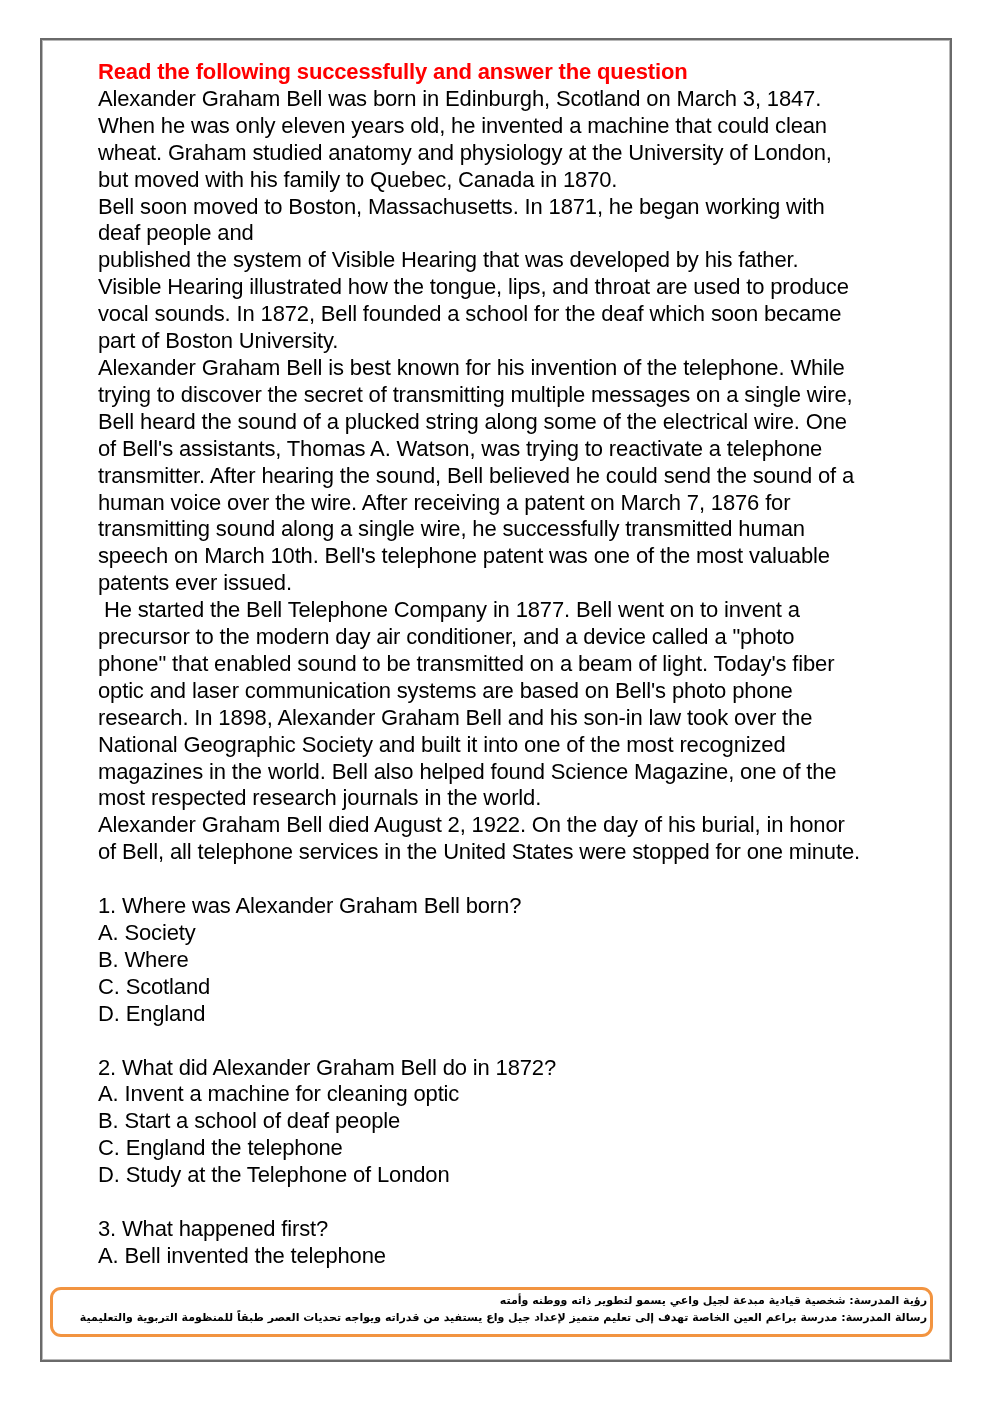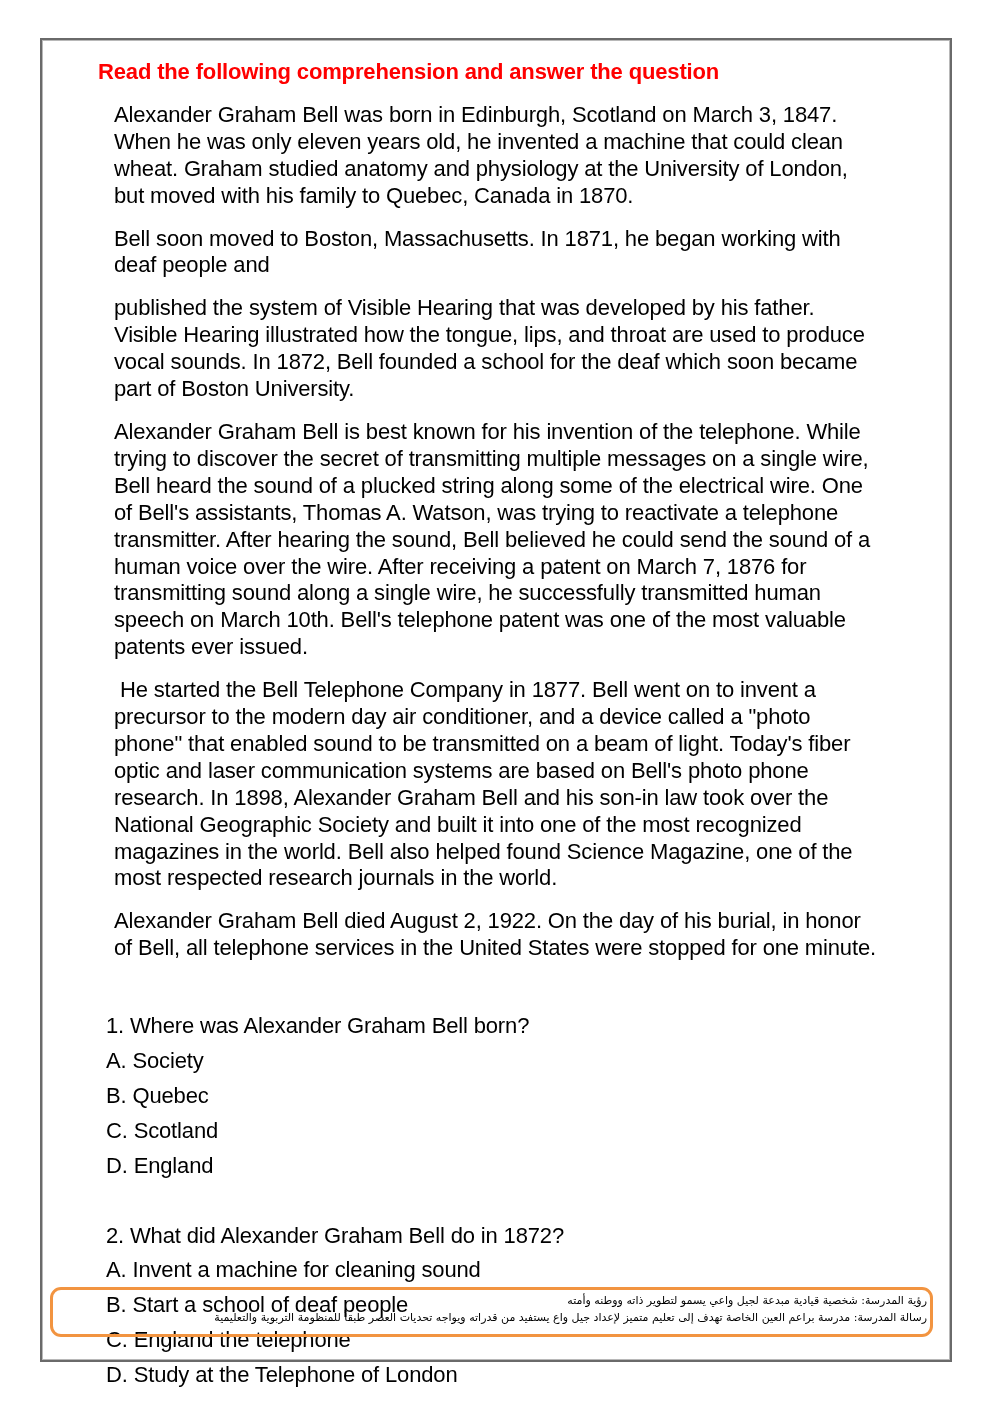--- a/index.html
+++ b/index.html
@@ -9,40 +9,40 @@
     border: 2px solid #6a6a6a;
     box-shadow: inset 0 0 0 1px #b8b8b8;
   }
   .content {
     position: absolute; left: 98px; top: 59px; width: 830px;
     font-family: "Liberation Sans", sans-serif;
     font-size: 22px; line-height: 26.9px; color: #000000;
     letter-spacing: -0.15px;
   }
   .heading { color: #ff0000; font-weight: bold; margin: 0; font-size: 22px; }
-  .para { margin: 16px; white-space: pre-wrap; }
+  .para { margin: 0; white-space: pre-wrap; }
   .blank { height: 26.9px; }
-  .question, .option { margin: 8px; }
+  .question, .option { margin: 0; }
   .footer-box {
     position: absolute; left: 50px; top: 1287px; width: 874px; height: 42px;
     border: 3px solid #f29440; border-radius: 11px;
-    font-family: "DejaVu Sans", sans-serif; font-weight: normal;
+    font-family: "DejaVu Sans", sans-serif; font-weight: bold;
     font-size: 11px; line-height: 17px; color: #000000;
     direction: rtl; text-align: right; padding: 2px 3px 0 0;
     box-sizing: content-box;
   }
   .footer-line { margin: 0; white-space: nowrap; }
 </style>
 </head>
 <body>
 
 <div class="page-frame"></div>
 
 <div class="content">
-  <p class="heading">Read the following comprehension and answer the question</p>
+  <p class="heading">Read the following successfully and answer the question</p>
 
   <div>
     <p class="para">Alexander Graham Bell was born in Edinburgh, Scotland on March 3, 1847.
 When he was only eleven years old, he invented a machine that could clean
 wheat. Graham studied anatomy and physiology at the University of London,
 but moved with his family to Quebec, Canada in 1870.</p>
     <p class="para">Bell soon moved to Boston, Massachusetts. In 1871, he began working with
 deaf people and</p>
     <p class="para">published the system of Visible Hearing that was developed by his father.
 Visible Hearing illustrated how the tongue, lips, and throat are used to produce
@@ -67,30 +67,30 @@
 most respected research journals in the world.</p>
     <p class="para">Alexander Graham Bell died August 2, 1922. On the day of his burial, in honor
 of Bell, all telephone services in the United States were stopped for one minute.</p>
   </div>
 
   <div class="blank"></div>
 
   <div>
     <p class="question">1. Where was Alexander Graham Bell born?</p>
     <p class="option">A. Society</p>
-    <p class="option">B. Quebec</p>
+    <p class="option">B. Where</p>
     <p class="option">C. Scotland</p>
     <p class="option">D. England</p>
   </div>
 
   <div class="blank"></div>
 
   <div>
     <p class="question">2. What did Alexander Graham Bell do in 1872?</p>
-    <p class="option">A. Invent a machine for cleaning sound</p>
+    <p class="option">A. Invent a machine for cleaning optic</p>
     <p class="option">B. Start a school of deaf people</p>
     <p class="option">C. England the telephone</p>
     <p class="option">D. Study at the Telephone of London</p>
   </div>
 
   <div class="blank"></div>
 
   <div>
     <p class="question">3. What happened first?</p>
     <p class="option">A. Bell invented the telephone</p>

